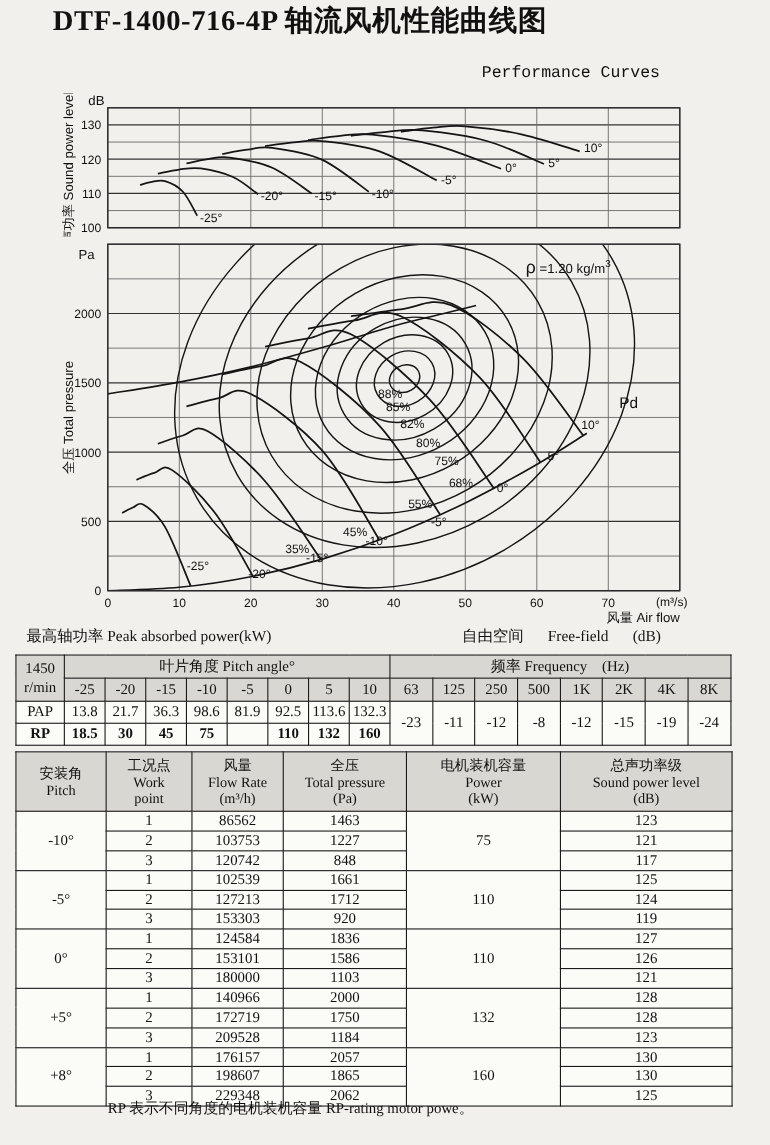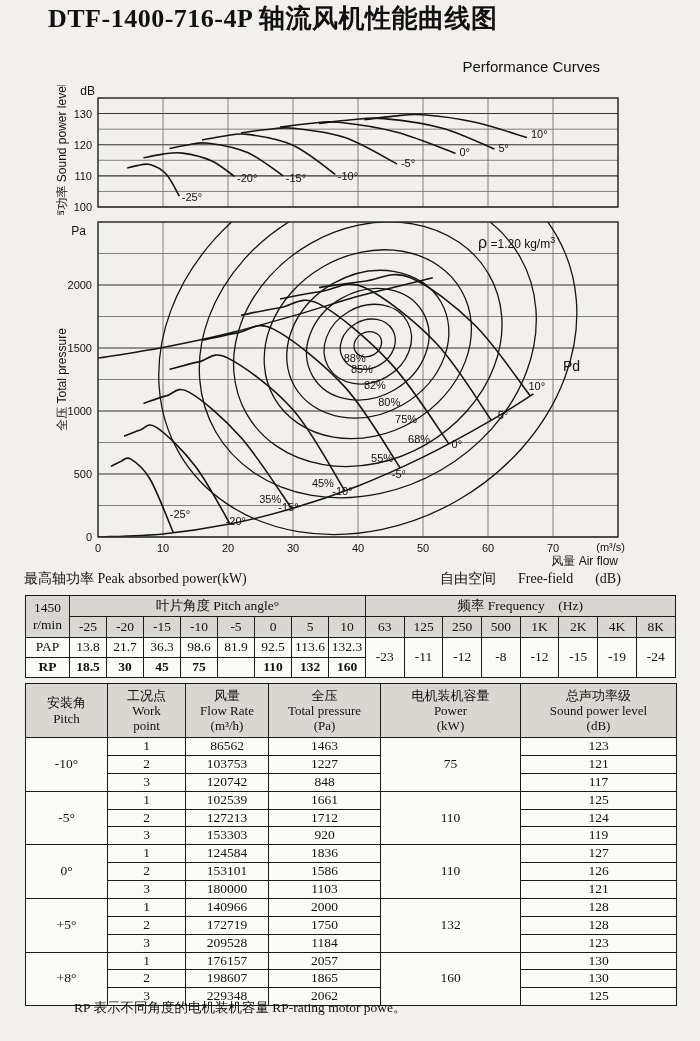--- a/index.html
+++ b/index.html
@@ -1,37 +1,37 @@
 <!DOCTYPE html>
 <html><head>
 <meta charset="utf-8">
 <style>
   html,body{margin:0;padding:0;background:#e8e6e2;}
   .page{position:relative;width:700px;height:1041px;background:#f2f0ec;
         font-family:"Liberation Serif",serif;color:#111;overflow:hidden;}
   .title{position:absolute;left:48px;top:1px;font-size:26px;font-weight:bold;
          letter-spacing:0.5px;font-family:"Liberation Serif",serif;}
   .subtitle{position:absolute;right:100px;top:58px;font-size:15px;
-            font-family:Liberation Sans, sans-serif;text-align:center;}
+            font-family:Liberation Mono, monospace;text-align:center;}
   svg.chart{position:absolute;left:0;}
   #noiseChart{top:85px;}
   #mainChart{top:215px;}
   .notesRow{position:absolute;top:570px;left:24px;width:652px;font-size:14px;}
   .noteLeft{position:absolute;left:0;top:0;}
-  .noteRight{position:absolute;left:416px;top:0;font-family:Liberation Serif, serif;}
+  .noteRight{position:absolute;left:396px;top:0;font-family:Liberation Serif, serif;}
   .noteRight span{margin-right:22px;}
-  .tbl{position:absolute;left:25px;border-collapse:collapse;table-layout:fixed;}
+  .tbl{position:absolute;left:14px;border-collapse:collapse;table-layout:fixed;}
   #t1{top:595px;}
   #t2{top:683px;}
   .tbl td{border:1px solid #1a1a1a;text-align:center;vertical-align:middle;
           font-size:13.5px;padding:0;background:#fbfbf8;line-height:1.25;}
   .tbl td.hd{background:#d9d7d2;}
   #t2 td.hd{font-size:13px;line-height:1.18;}
   .remark{position:absolute;left:24px;top:999px;font-size:13.5px;line-height:1.35;}
-  .remark .l2{margin-left:50px;}
+  .remark .l2{margin-left:74px;}
 </style>
 </head>
 <body>
 
 <div class="page">
   <div class="title">DTF-1400-716-4P 轴流风机性能曲线图</div>
   <div class="subtitle">Performance Curves</div>
 
   <svg id="noiseChart" class="chart" width="700" height="130" viewBox="0 0 700 130">
       <line x1="98" y1="122" x2="618" y2="122" stroke="#333" stroke-width="1.1"></line>

